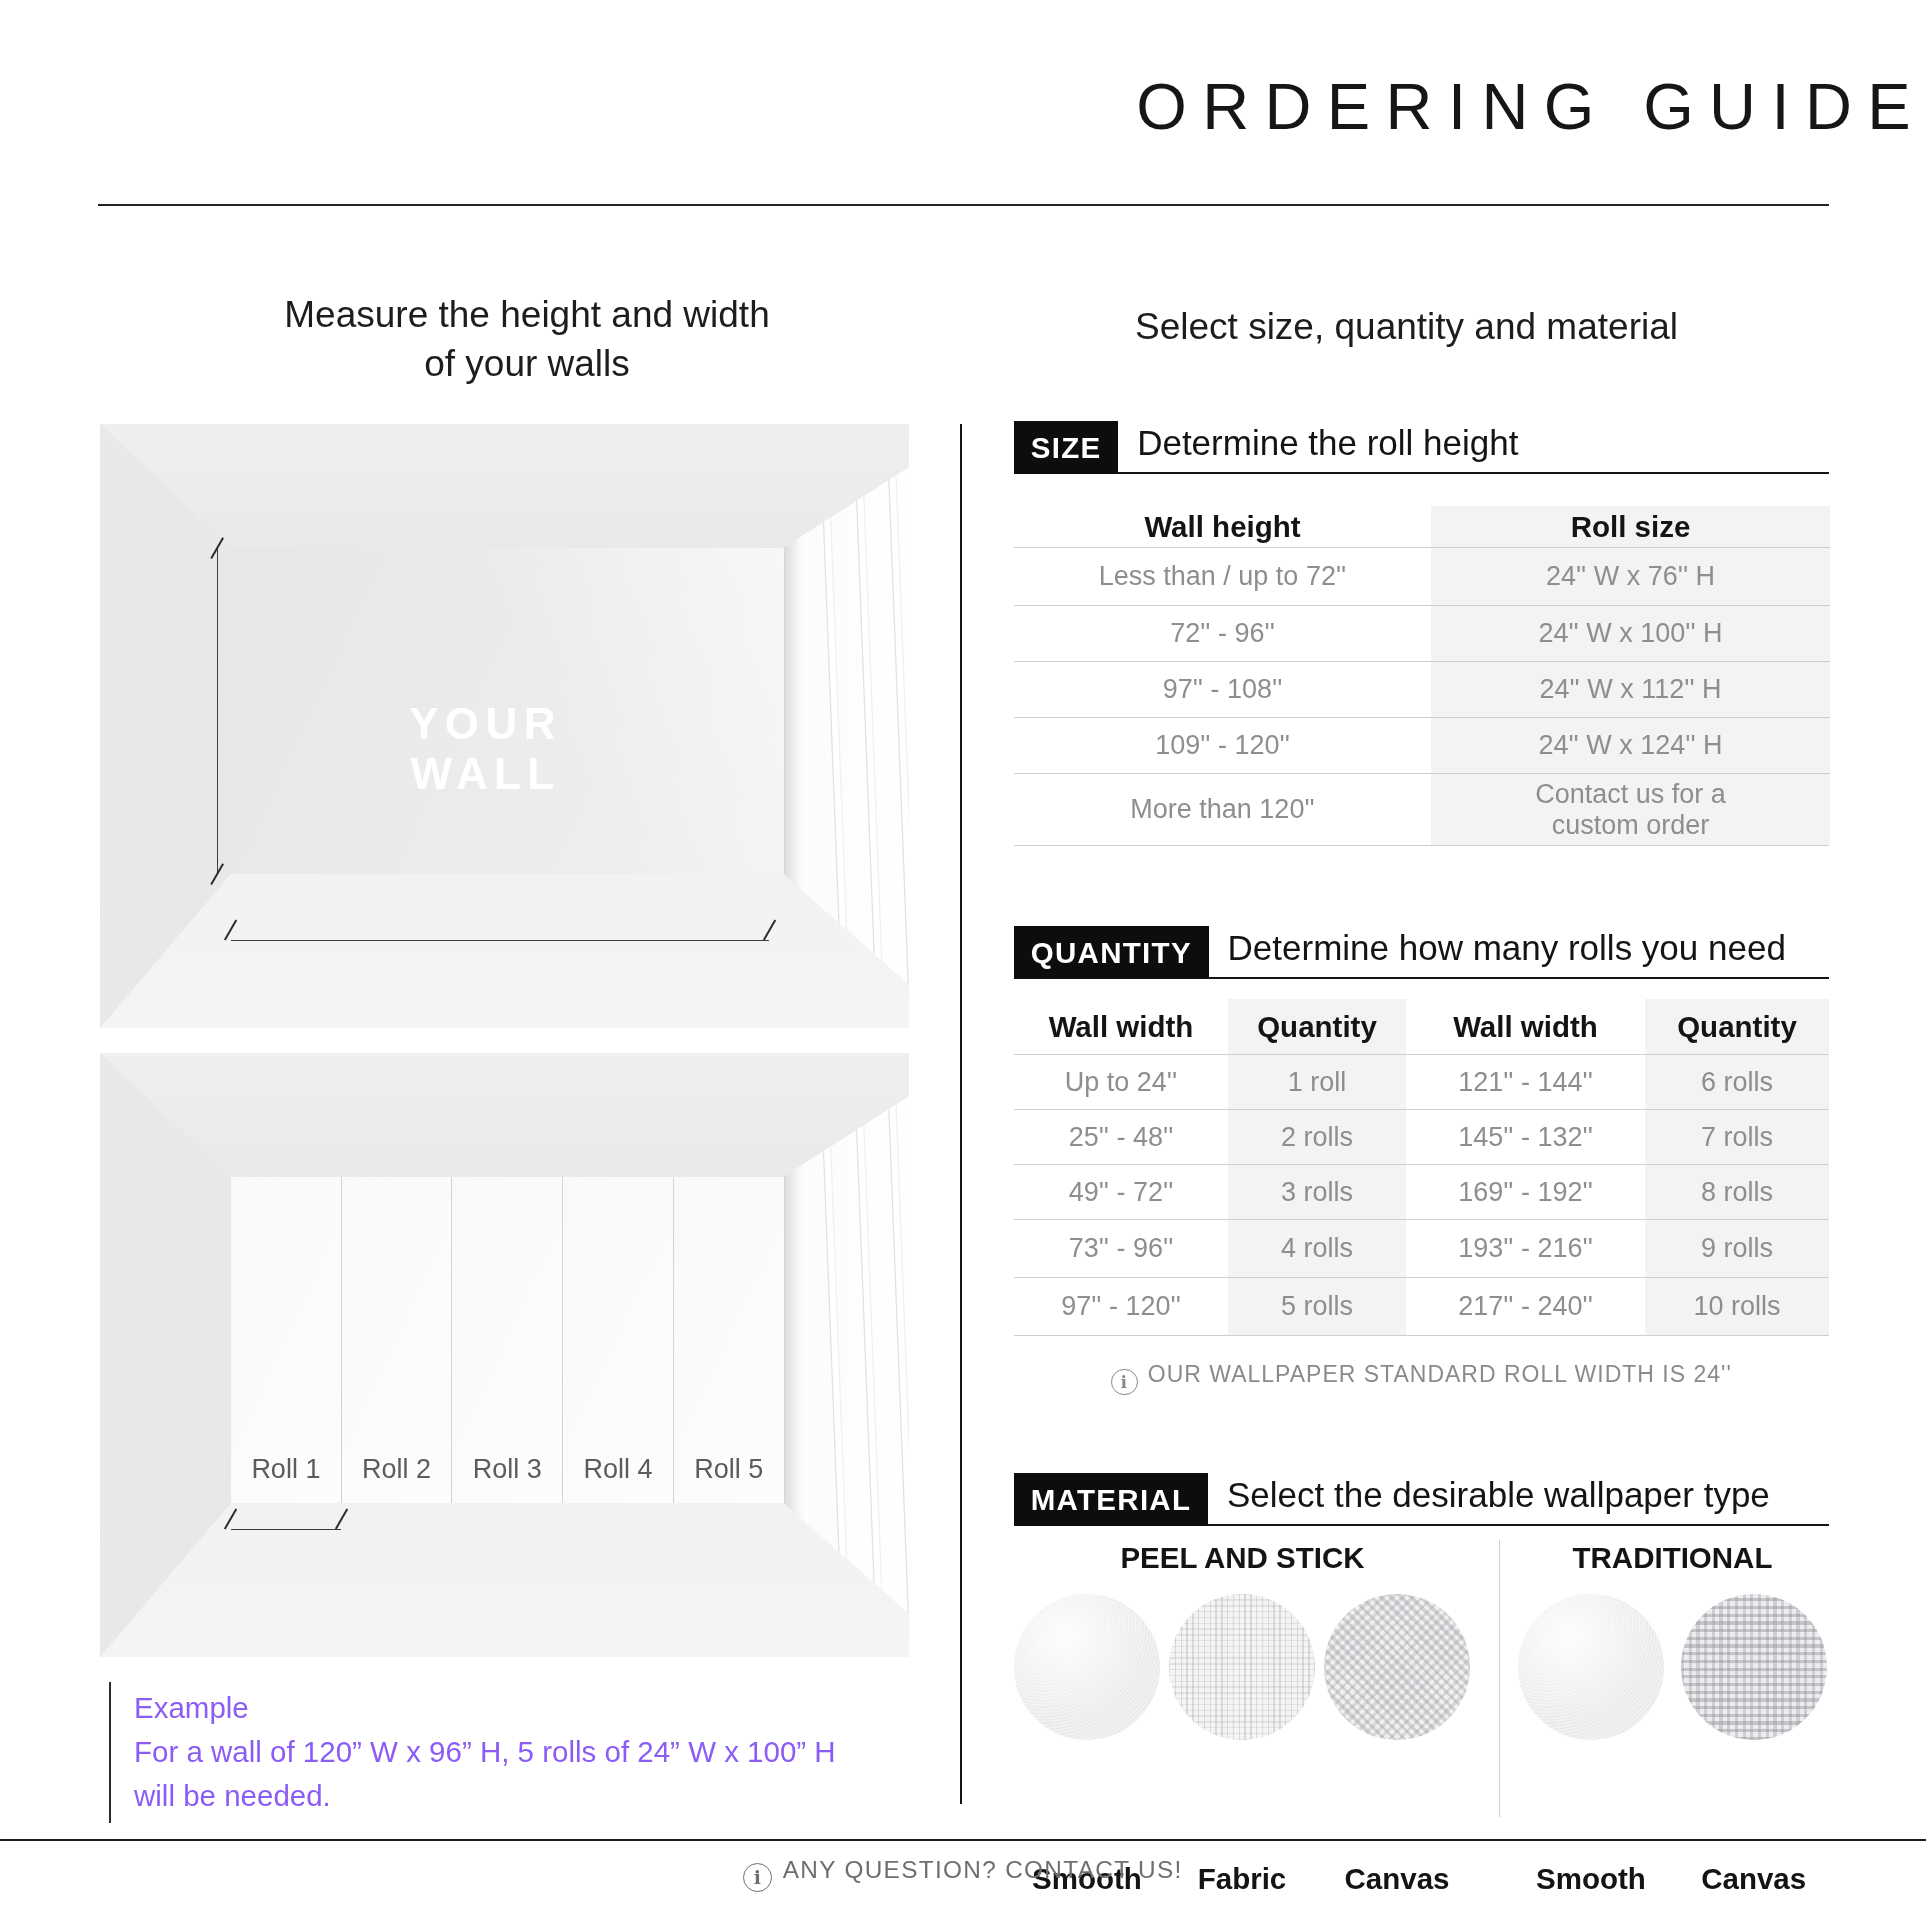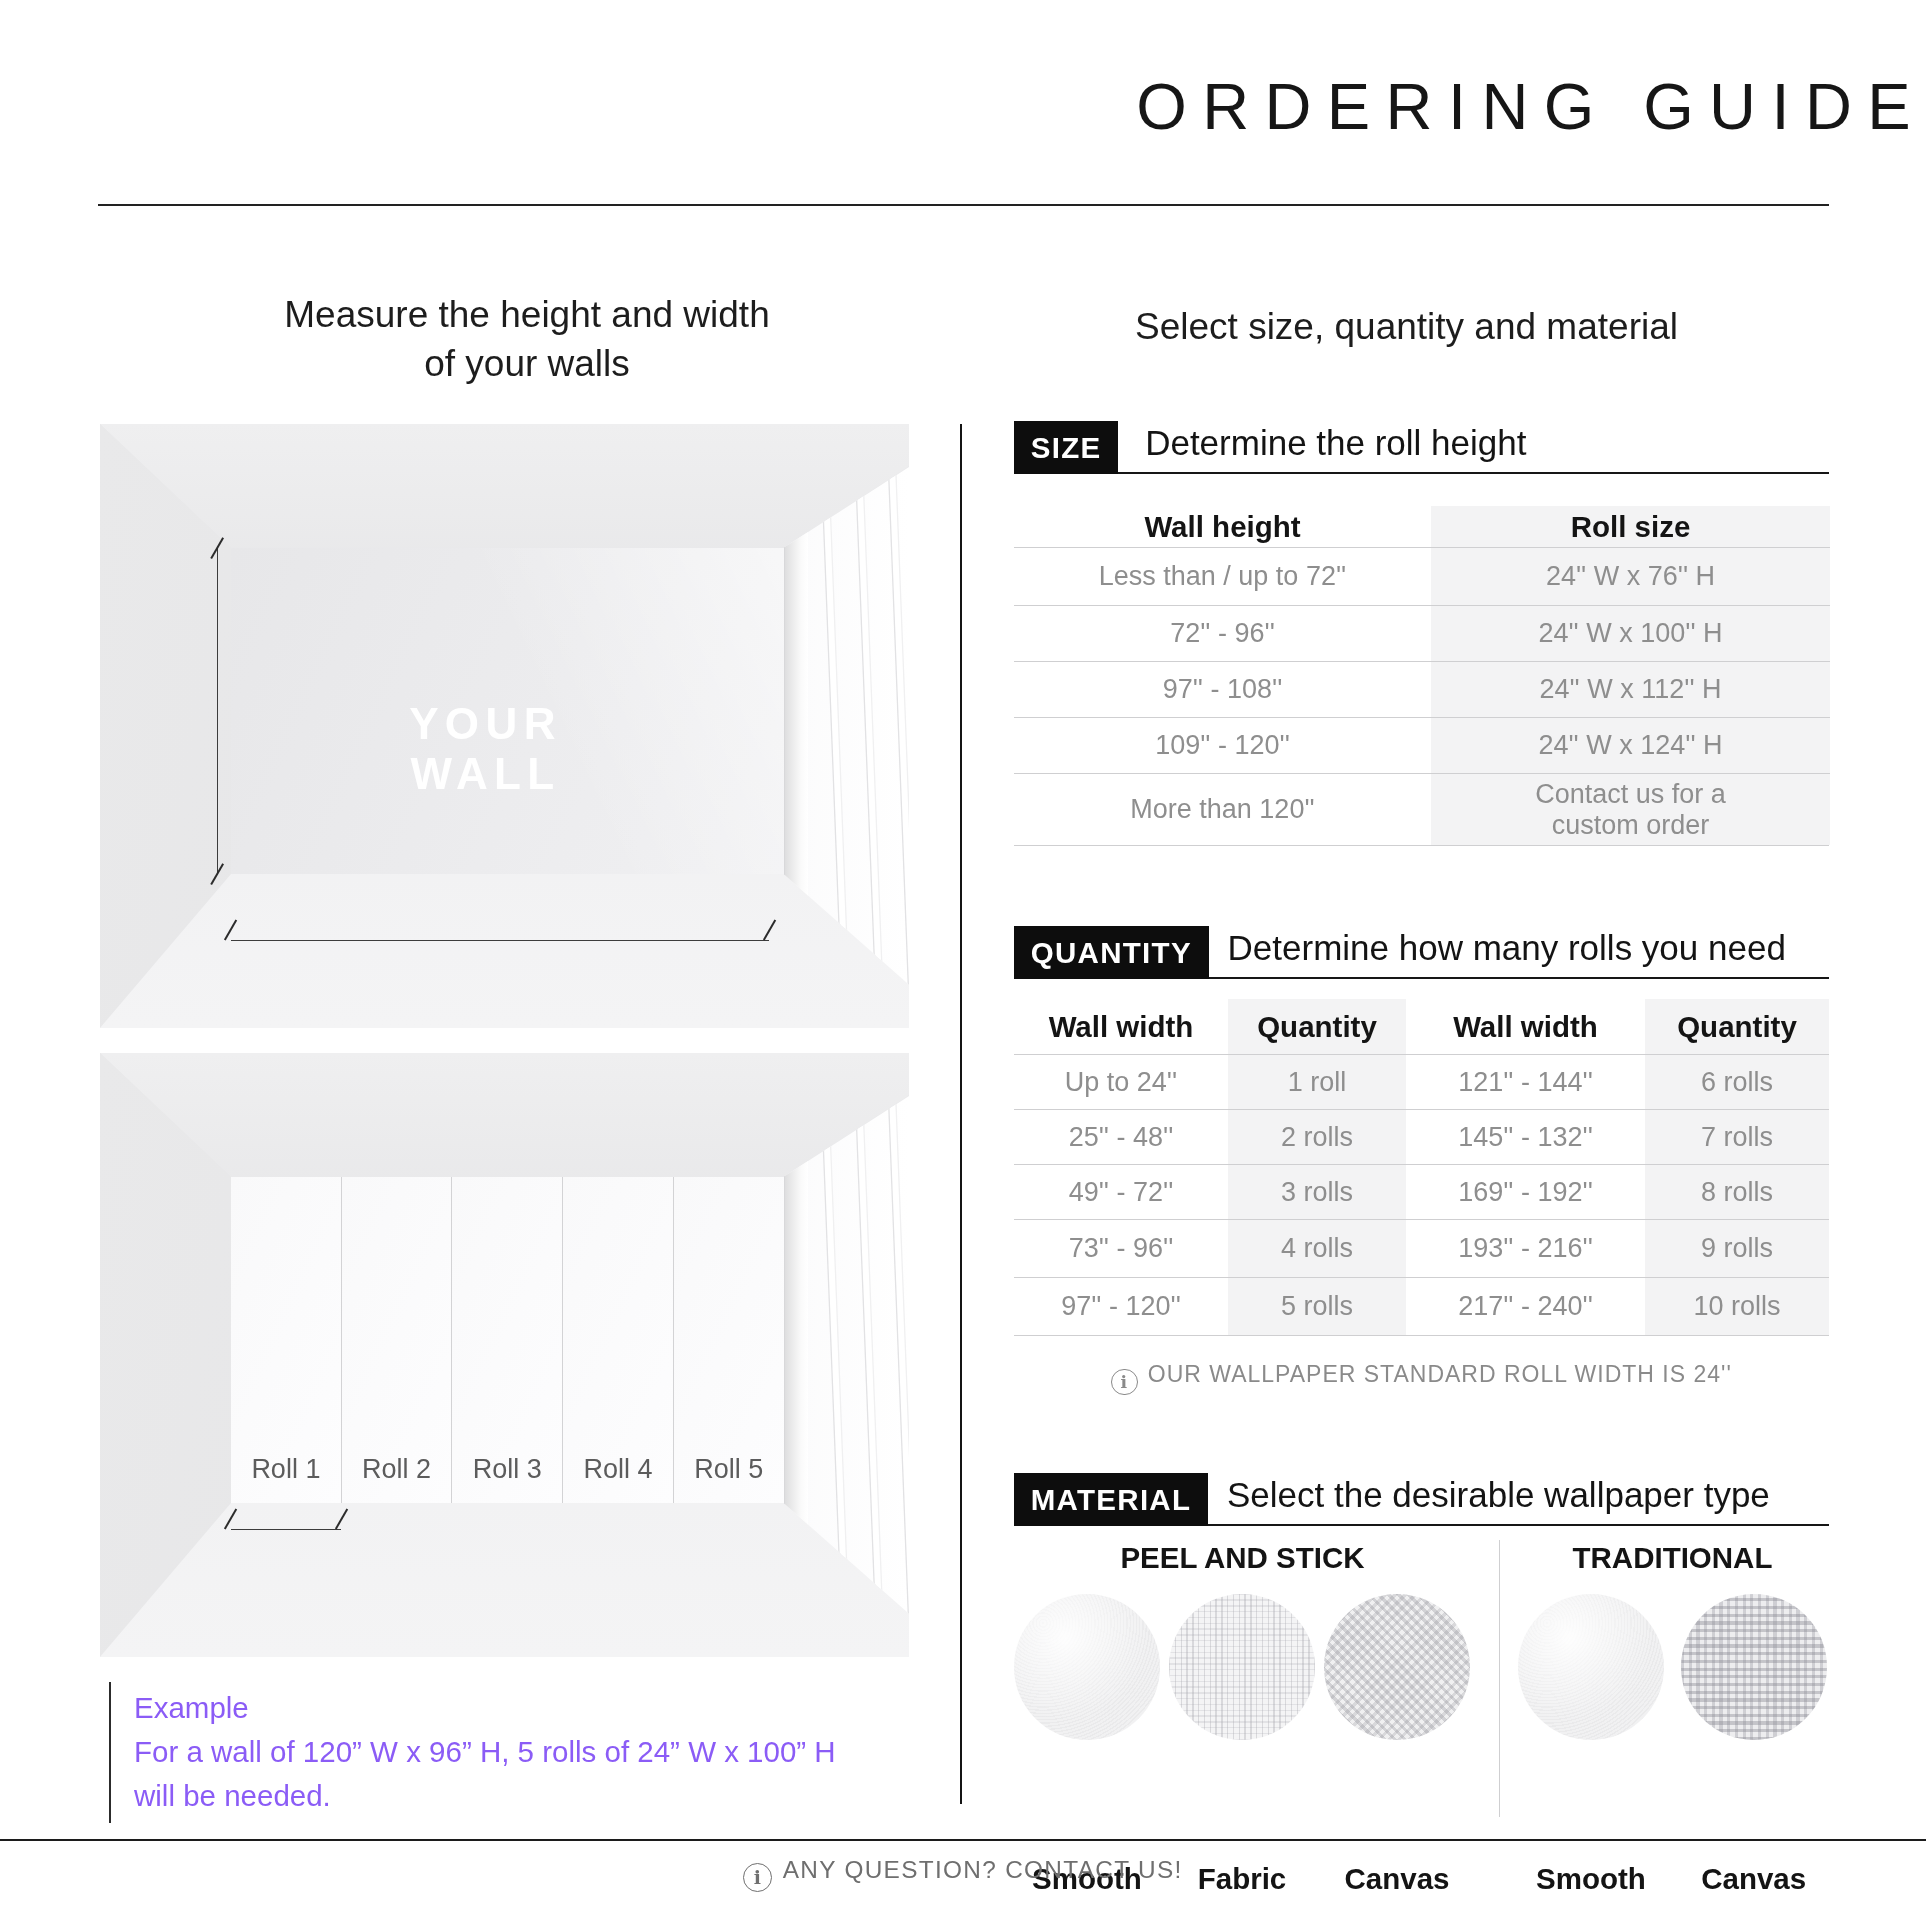--- a/index.html
+++ b/index.html
@@ -66,21 +66,21 @@
 
   
   .main-divider{position:absolute;left:960px;top:424px;width:1.9px;height:1380px;background:#141414;}
 
   
   .sec-header{position:absolute;left:1014px;width:815px;border-bottom:2.6px solid #161616;
       display:flex;align-items:flex-end;padding-bottom:5.1px;}
   .sec-badge{background:#0d0d0d;color:#ffffff;font-size:29.5px;font-weight:600;letter-spacing:1.3px;
       padding:10.3px 16.7px 9px 16.7px;margin-bottom:-7.7px;}
   .sec-title{font-size:35px;color:#141414;margin-left:19px;padding-bottom:3.9px;}
-  .sec-header.size{top:421px;gap:8px;}
+  .sec-header.size{top:421px;}
   .sec-header.quantity{top:926px;}
   .sec-header.material{top:1473px;}
 
   
   .tbl{position:absolute;left:1014px;width:815px;}
   .tbl .cell{display:flex;align-items:center;justify-content:center;text-align:center;}
   .tbl .head{font-size:29.5px;font-weight:700;color:#141414;}
   .tbl .val{font-size:27px;color:#8e8e8e;}
   .gray{background:#f3f3f4;}
   .size-tbl{top:506px;display:grid;grid-template-columns:417px 399px;

